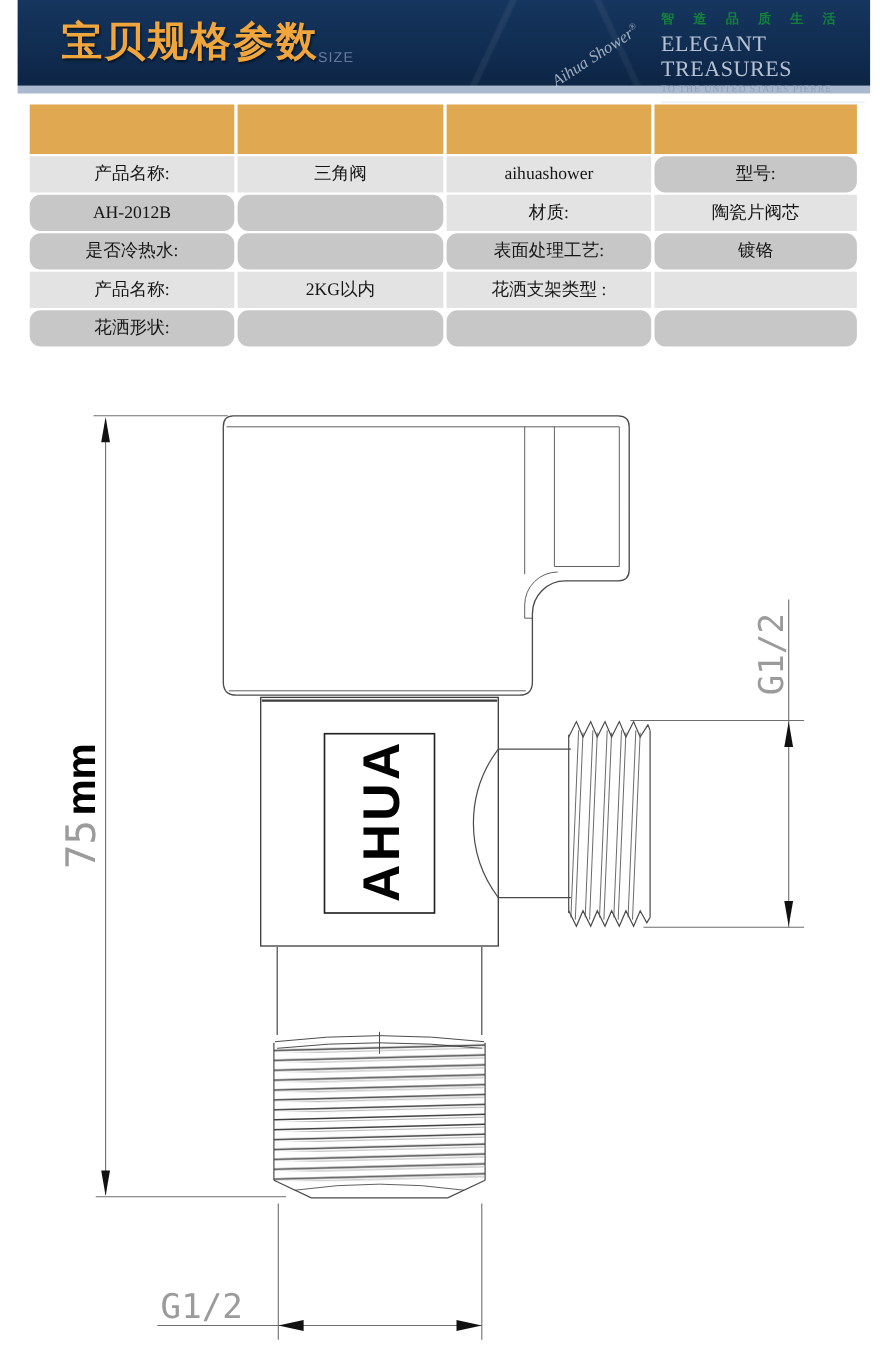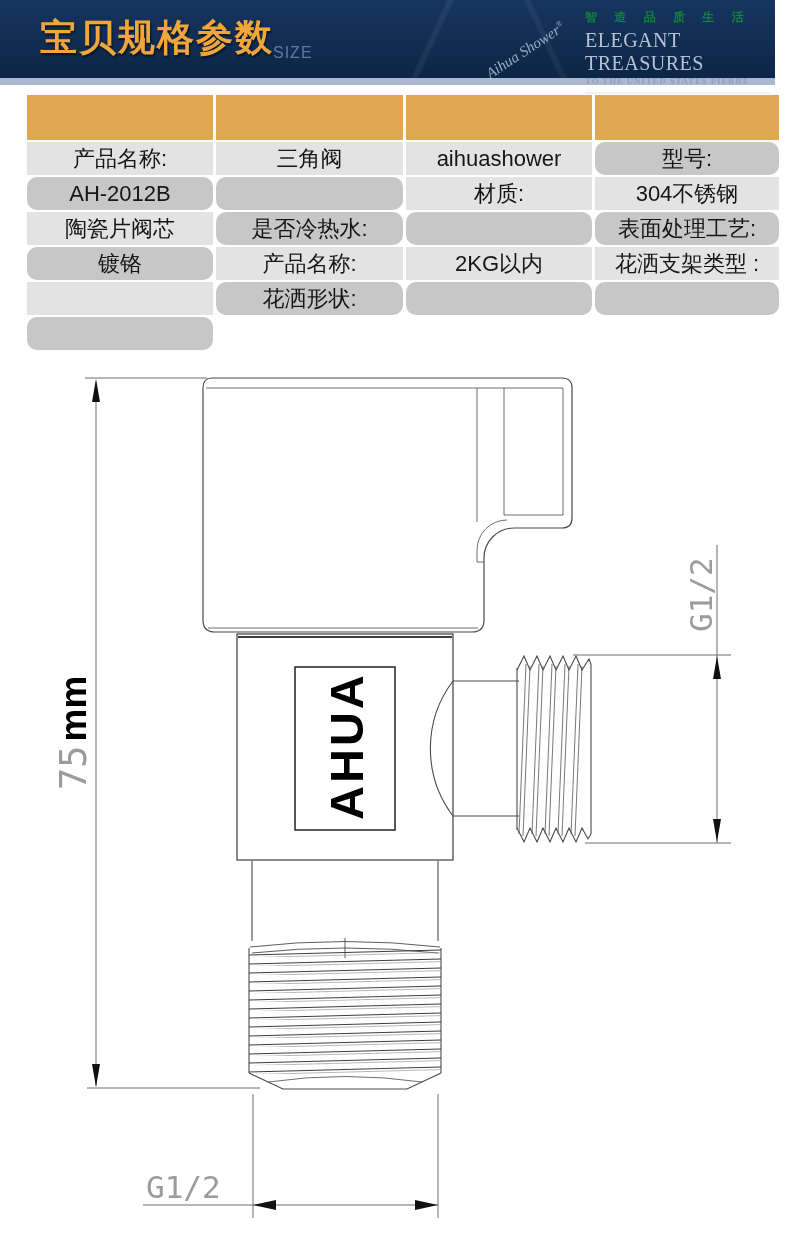--- a/index.html
+++ b/index.html
@@ -1,46 +1,46 @@
 <!DOCTYPE html>
 <html><head>
 <meta charset="utf-8">
 <style>
   * { margin:0; padding:0; box-sizing:border-box; }
   html,body { width:800px; background:#ffffff; font-family:"Liberation Sans", sans-serif; }
   .page { position:relative; width:800px; height:1243px; background:#fff; overflow:hidden; }
 
   
-  .banner { position:absolute; left:0; top:0; width:775px; height:85px; }
+  .banner { position:absolute; left:16px; top:0; width:775px; height:85px; }
   .banner-bg { position:absolute; left:0; top:0; width:775px; height:78px;
     background:
       linear-gradient(115deg, rgba(255,255,255,0) 55%, rgba(255,255,255,0.06) 55.3%, rgba(255,255,255,0.06) 55.8%, rgba(255,255,255,0) 56.1%),
       linear-gradient(245deg, rgba(255,255,255,0) 30%, rgba(255,255,255,0.05) 30.3%, rgba(255,255,255,0.05) 30.8%, rgba(255,255,255,0) 31.1%),
       linear-gradient(180deg,#16365f 0%, #102c50 60%, #0d2546 100%);
   }
   .banner-strip { position:absolute; left:0; top:78px; width:775px; height:7px; background:#aab9cd; }
   .banner-title { position:absolute; left:40px; top:13px; font-size:37px; font-weight:bold;
     color:#f0a63c; letter-spacing:2px; text-shadow:1px 2px 2px rgba(0,0,0,0.55); }
-  .banner-size { position:absolute; left:273px; top:44px; font-size:16px; color:#64799c; letter-spacing:1px; }
+  .banner-size { position:absolute; left:273px; top:44px; font-size:13px; color:#64799c; letter-spacing:1px; }
   .logo-script { position:absolute; left:478px; top:34px; width:120px; transform:rotate(-33deg);
     font-family:"Liberation Serif", serif; font-style:italic; font-size:15px; color:rgba(205,216,230,0.75); }
   .logo-script .reg { font-size:8px; vertical-align:super; }
   .brand-block { position:absolute; left:585px; top:9px; width:185px; }
   .brand-cn { font-size:12px; font-weight:bold; color:#15803d; letter-spacing:7px; }
   .brand-en { font-family:"Liberation Serif", serif; font-size:20px; color:#b6c2d3; margin-top:3px; letter-spacing:0.5px; }
-  .brand-sub { font-family:"Liberation Serif", serif; font-size:9px; color:#8fa0b8; letter-spacing:0.8px; margin-top:1px;font-weight:bold; }
+  .brand-sub { font-family:"Liberation Serif", serif; font-size:9px; color:#8fa0b8; letter-spacing:0.8px; margin-top:1px; }
   .brand-fine { margin-top:6px; }
   .brand-fine .fl { height:2px; background:rgba(173,190,212,0.20); margin-bottom:3px; }
 
   
   .spec-table { position:absolute; left:27px; top:95px; width:751px;
     display:grid; grid-template-columns:186px 187px 186px 184px;
     grid-template-rows:45px repeat(6,33px); column-gap:3px; row-gap:2px; background:#fff; }
   .td { display:flex; align-items:center; justify-content:center;
-    font-size:22px; color:#161616; }
+    font-size:16px; color:#161616;font-family:Liberation Serif, serif; }
   .th { background:#dfa851; }
   .light { background:#e3e3e3; }
   .dark  { background:#c7c7c7;border-radius:10px; }
 
   
   .drawing { position:absolute; left:0; top:360px; width:800px; height:883px; }
   svg text { font-family:"DejaVu Sans Mono", monospace; }
   svg .brandtext { font-family:"Liberation Sans", sans-serif; font-weight:bold; }
 </style>
 </head>
@@ -76,21 +76,20 @@
 
     <div class="td light">产品名称:</div>
     <div class="td light">三角阀</div>
     <div class="td light">aihuashower</div>
 
     <div class="td dark">型号:</div>
     <div class="td dark">AH-2012B</div>
     <div class="td dark"></div>
 
     <div class="td light">材质:</div>
-    <div class="td light">304不锈钢</div>
     <div class="td light">陶瓷片阀芯</div>
 
     <div class="td dark">是否冷热水:</div>
     <div class="td dark"></div>
     <div class="td dark">表面处理工艺:</div>
     <div class="td dark">镀铬</div>
 
     <div class="td light">产品名称:</div>
     <div class="td light">2KG以内</div>
     <div class="td light">花洒支架类型 :</div>

